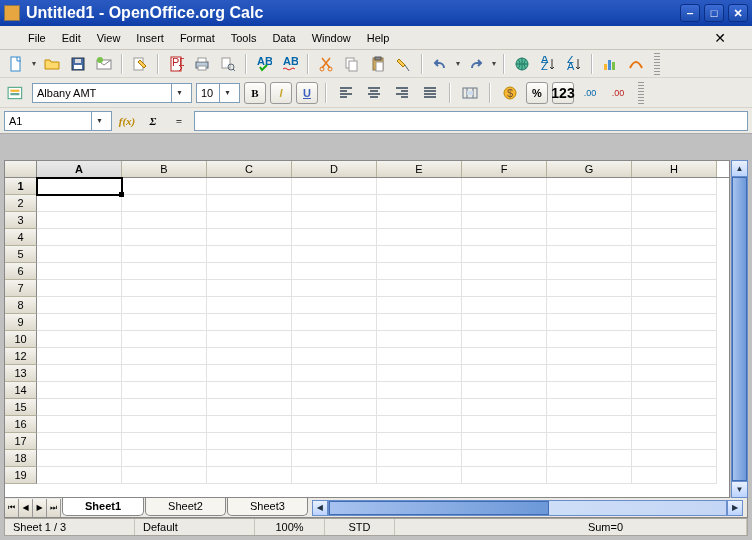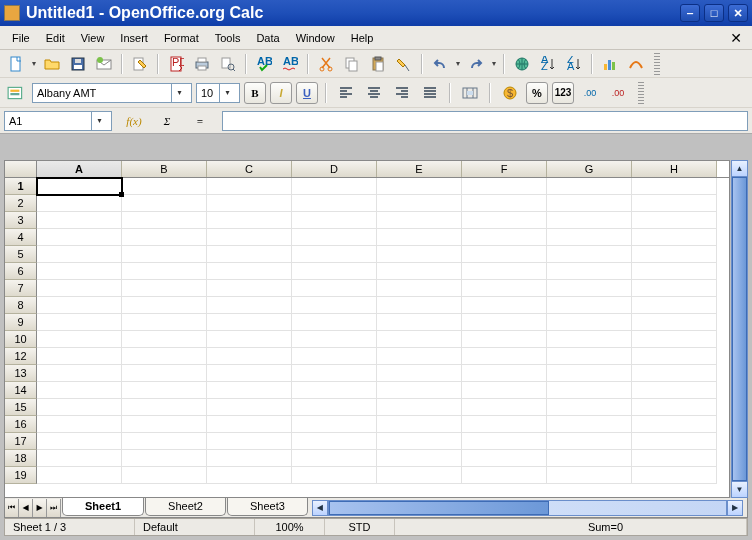--- a/index.html
+++ b/index.html
@@ -6,21 +6,21 @@
 body { background: #c0c0c0; width: 752px; height: 540px; overflow: hidden; position: relative; }
 
 
 .titlebar { height: 26px; background: linear-gradient(to bottom, #2a5ac1 0%, #1e4fb8 50%, #0f3da8 100%); display: flex; align-items: center; padding: 0 4px; color: #fff; }
 .titlebar .app-icon { width: 16px; height: 16px; background: #e8a640; border: 1px solid #875; margin-right: 6px; }
 .titlebar .title-text { flex: 1; font-weight: bold; font-size: 16px; }
 .titlebar .win-btns { display: flex; gap: 4px; }
 .titlebar .win-btn { width: 20px; height: 18px; background: linear-gradient(#3c6cd5,#1d4cb0); border: 1px solid #0b2f85; border-radius: 3px; display: flex; align-items: center; justify-content: center; color: #fff; font-weight: bold; cursor: pointer; }
 
 
-.menubar { height: 24px; background: #eceae5; display: flex; align-items: center; padding: 0 4px; border-bottom: 1px solid #c8c4bc; }
+.menubar { height: 24px; background: #eceae5; display: flex; align-items: center; padding: 0 20px; border-bottom: 1px solid #c8c4bc; }
 .menubar .menu-item { padding: 3px 8px; cursor: pointer; }
 .menubar .close-x { margin-left: auto; padding: 2px 6px; cursor: pointer; font-size: 14px; }
 
 
 .toolbar { height: 28px; background: #eceae5; display: flex; align-items: center; padding: 0 4px; gap: 2px; border-bottom: 1px solid #d8d4cc; }
 .tb-btn { width: 24px; height: 24px; border: 1px solid transparent; border-radius: 3px; display: flex; align-items: center; justify-content: center; cursor: pointer; position: relative; }
 .tb-btn svg { width: 16px; height: 16px; }
 .tb-sep { width: 2px; height: 20px; border-left: 1px solid #bbb; border-right: 1px solid #fff; margin: 0 3px; }
 .tb-drop { width: 8px; display: flex; align-items: center; justify-content: center; }
 .tb-drop::after { content: "▾"; font-size: 8px; color: #444; }
@@ -33,23 +33,23 @@
 .font-box { width: 160px; gap: 40px; }
 .size-box { width: 44px; }
 .combo-arrow { width: 16px; height: 18px; border-left: 1px solid #7f9db9; display: flex; align-items: center; justify-content: center; margin-left: auto; cursor: pointer; }
 .combo-arrow::after { content: "▾"; font-size: 8px; color:#333;}
 .sq-btn { width: 22px; height: 22px; border: 1px solid #999; border-radius: 3px; background: linear-gradient(#fdfdfb,#e9e7df); display: flex; align-items: center; justify-content: center; cursor: pointer; font-weight: bold; }
 .sq-btn.b { font-family: serif; }
 .sq-btn.i { font-style: italic; color:#c8a832;}
 .sq-btn.u { text-decoration: underline; color:#3a5fc0;}
 
 
-.formula-bar { height: 26px; background: #eceae5; display: flex; align-items: center; padding: 0 4px; gap: 11px; border-bottom: 1px solid #aaa; justify-content: flex-end; }
+.formula-bar { height: 26px; background: #eceae5; display: flex; align-items: center; padding: 0 4px; gap: 4px; border-bottom: 1px solid #aaa; justify-content: flex-end; }
 .name-box { width: 108px; height: 20px; background: #fff; border: 1px solid #7f9db9; display: flex; align-items: center; padding: 0 4px; }
-.fx-btn { width: 22px; height: 20px; display: flex; align-items: center; justify-content: center; cursor:pointer; font-style: italic; font-family: serif;}
+.fx-btn { width: 22px; height: 20px; display: flex; align-items: center; justify-content: center; cursor:pointer; font-style: italic; font-family: serif; font-weight: bold;}
 .formula-input { flex: 1; height: 20px; background: #fff; border: 1px solid #7f9db9; padding: 0 4px; }
 
 
 .grid-wrap { position: absolute; top: 160px; left: 4px; right: 22px; bottom: 42px; background: #fff; border: 1px solid #888;}
 .colhdr-row { display: flex; height: 17px; border-bottom: 1px solid #888; }
 .corner { width: 32px; background: linear-gradient(#f5f3ee,#dedacd); border-right: 1px solid #888; }
 .colhdr { width: 85px; background: linear-gradient(#f5f3ee,#dedacd); border-right: 1px solid #b5b29e; text-align: center; line-height: 16px; cursor: pointer; }
 .colhdr.sel { background: linear-gradient(#eaeaea,#d9d9d9); font-weight: bold; }
 .row { display: flex; height: 17px; }
 .rowhdr { width: 32px; background: linear-gradient(#f5f3ee,#dedacd); border-right: 1px solid #888; border-bottom: 1px solid #b5b29e; text-align: center; line-height: 16px; cursor: pointer; }
@@ -300,21 +300,21 @@
       </svg>
     </div>
   <div class="tb-sep"></div>
   <div class="tb-btn">
       <svg viewBox="0 0 16 16">
         <circle cx="8" cy="8" r="6" fill="#f7b733" stroke="#b80"></circle>
         <text x="5" y="12" font-size="9" fill="#753">$</text>
       </svg>
     </div>
   <div class="sq-btn">%</div>
-  <div class="sq-btn" style="font-size:10px">123</div>
+  <div class="sq-btn" style="font-size:14px">123</div>
   <div class="tb-btn">
       <span style="font-size:9px;color:#06a">.00</span>
     </div>
   <div class="tb-btn">
       <span style="font-size:9px;color:#b22">.00</span>
     </div>
   <div class="tb-end-handle"></div>
 </div>
 
 <div class="formula-bar">

